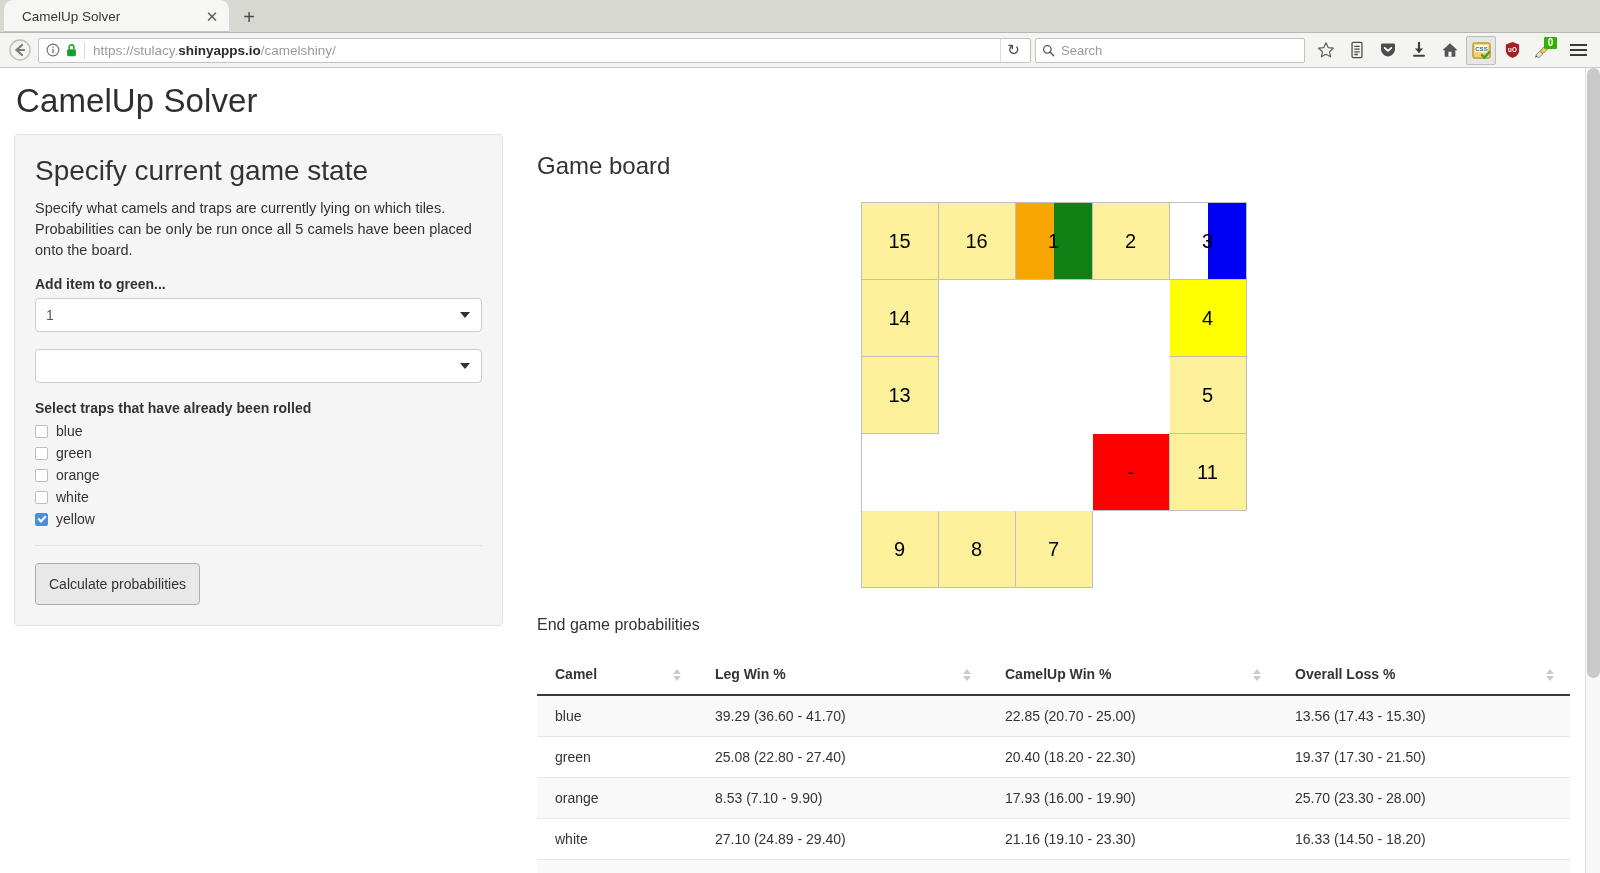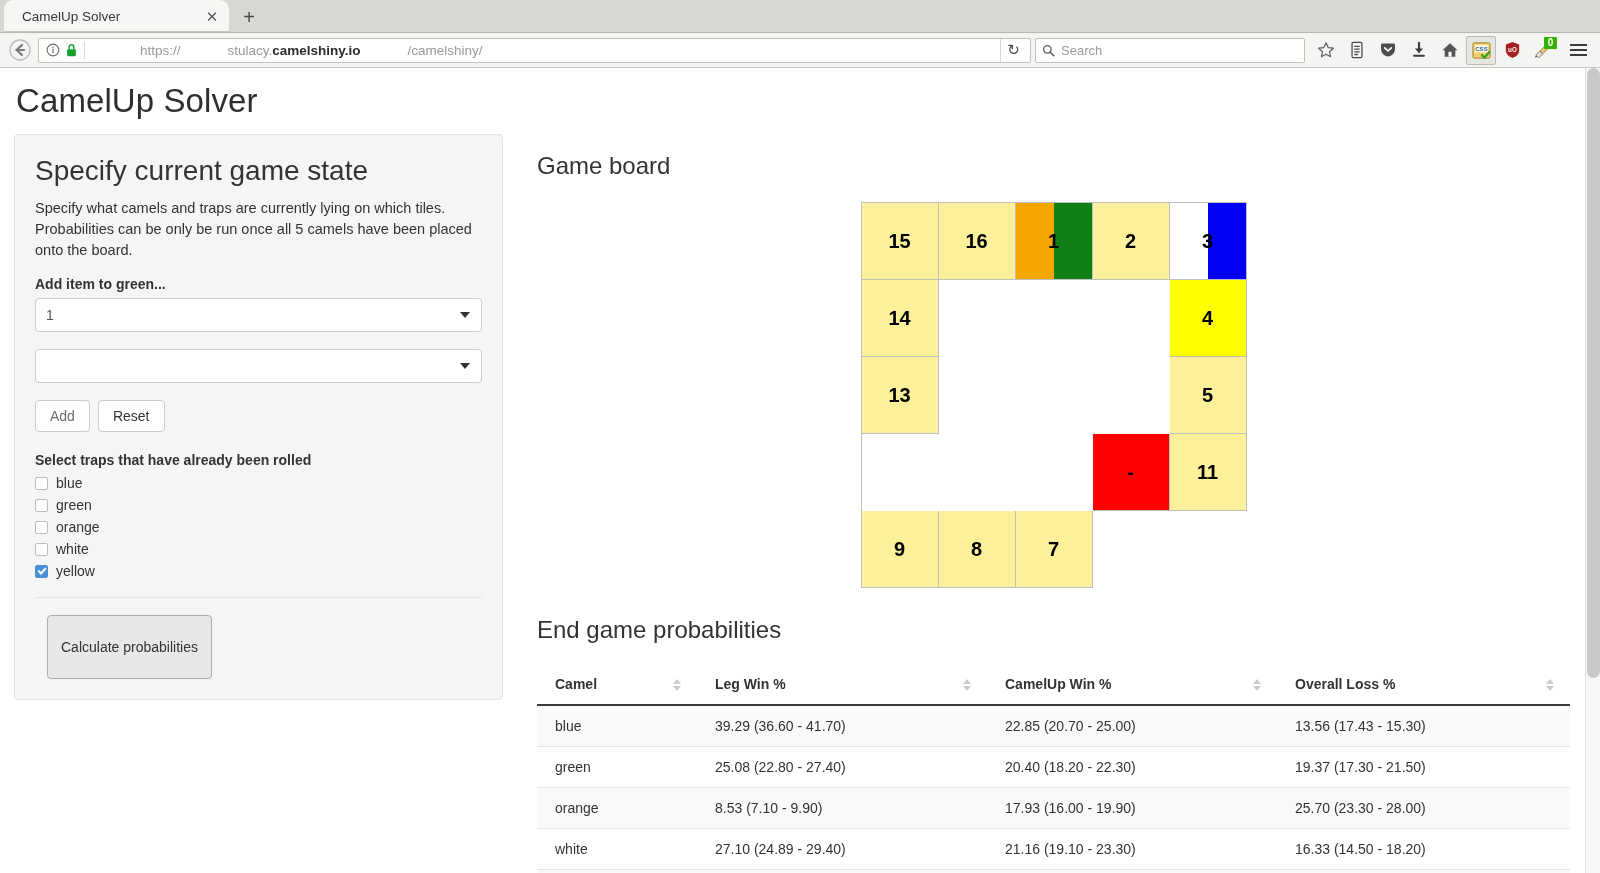--- a/index.html
+++ b/index.html
@@ -55,21 +55,21 @@
     border-radius:2px; display:flex; align-items:center;
     margin:0 4px; padding:0 4px; min-width:0;
   }
   .identity { display:flex; align-items:center; gap:5px; padding:0 6px 0 3px;
               border-right:1px solid #dcdcd6; height:17px; }
   .url-text {
     flex:1; font-size:13.5px; color:#8e8e8e; padding-left:8px;
     white-space:nowrap; overflow:hidden;
   }
   .url-text b { color:#2b2b2b; font-weight:700; }
-  .url-text .scheme { color:#9a9a9a;margin-left:47px; }
+  .url-text .scheme { color:#9a9a9a; }
   .reload {
     width:26px; height:23px; display:flex; align-items:center;
     justify-content:center; border-left:1px solid #dcdcd6; cursor:pointer;
     font-size:15px; color:#4a4a4a;
   }
   .searchbar {
     width:270px; height:25px; background:#fff; border:1px solid #c3c3bd;
     border-radius:2px; display:flex; align-items:center; padding:0 6px;
     margin-right:6px;
   }
@@ -125,21 +125,21 @@
     width:0; height:0; border-left:5px solid transparent;
     border-right:5px solid transparent; border-top:6px solid #333;
   }
   .btnrow { display:flex; gap:8px; margin:4px 0 20px 0; }
   .btn {
     background:#fff; border:1px solid #ccc; border-radius:4px;
     padding:7px 14px; font-size:14px; color:#6b6b6b; cursor:pointer;
     font-family:"Liberation Sans", sans-serif;
   }
   .btn.dark { color:#333; }
-  .btn.grey { background:#e8e8e8; border:1px solid #adadad; color:#333; padding:23px 13px;margin-left:12px; }
+  .btn.grey { background:#e8e8e8; border:1px solid #adadad; color:#333; padding:12px 13px; }
   .grp-label { font-size:14px; font-weight:bold; color:#333; margin-bottom:7px; }
   .chk {
     display:flex; align-items:center; gap:8px; margin:0 0 6px 0;
     font-size:14px; color:#333; cursor:pointer;
   }
   .box {
     width:13px; height:13px; border:1px solid #bdbdbd; background:#fff;
     border-radius:2px; flex:none;
   }
   .box.on {
@@ -151,31 +151,30 @@
     border-bottom:2px solid #fff; transform:rotate(-45deg) translate(1px,-1px);
   }
   hr.sep { border:0; border-top:1px solid #e3e3e3; margin:18px 0 17px 0; }
 
   
   .main { flex:1; padding-left:17px; }
   h2.sec {
     font-size:24px; font-weight:400; color:#333; margin:18px 0 22px 0;
   }
   h2.sec2 {
-    font-size:24px; font-weight:400; color:#333; margin:28px 0 22px 0;
+    font-size:16px; font-weight:400; color:#333; margin:28px 0 22px 0;
   }
 
   .board-wrap { display:flex; justify-content:center; }
   .board {
     display:grid;
     grid-template-columns:repeat(5, 77px);
     grid-template-rows:repeat(5, 77px);
     border-left:1px solid #bfbfbf; border-top:1px solid #bfbfbf;
     width:386px;
-    font-weight:bold;
   }
   .cell {
     border-right:1px solid #bfbfbf; border-bottom:1px solid #bfbfbf;
     position:relative; display:flex; align-items:center; justify-content:center;
     font-size:20px; color:#000; background:#fff;
   }
   .cell.tile { background:#fdf09a; }
   .cell .num { position:relative; z-index:2; }
   .cell .half {
     position:absolute; top:0; bottom:0; width:50%; z-index:1;
@@ -245,21 +244,21 @@
         <svg width="14" height="14" viewBox="0 0 16 16">
           <circle cx="8" cy="8" r="6.7" fill="none" stroke="#6f6f6f" stroke-width="1.3"></circle>
           <rect x="7.3" y="6.6" width="1.4" height="5" fill="#6f6f6f"></rect>
           <rect x="7.3" y="4" width="1.4" height="1.6" fill="#6f6f6f"></rect>
         </svg>
         <svg width="13" height="14" viewBox="0 0 14 16">
           <rect x="2" y="7" width="10" height="8" rx="1.2" fill="#12a22b"></rect>
           <path d="M4.3 7 V4.8 a2.7 2.7 0 0 1 5.4 0 V7" fill="none" stroke="#12a22b" stroke-width="1.7"></path>
         </svg>
       </span>
-      <span class="url-text"><span class="scheme">https://</span><span class="scheme">stulacy.</span><b>camelshiny.io</b><span class="scheme">/camelshiny/</span></span>
+      <span class="url-text"><span class="scheme">https://</span><span class="scheme">stulacy.</span><b>shinyapps.io</b><span class="scheme">/camelshiny/</span></span>
       <span class="reload">↻</span>
     </div>
 
     <div class="searchbar">
       <svg width="13" height="13" viewBox="0 0 16 16">
         <circle cx="6.6" cy="6.6" r="4.6" fill="none" stroke="#5a5a5a" stroke-width="1.6"></circle>
         <path d="M10.2 10.2 L14.4 14.4" stroke="#5a5a5a" stroke-width="1.9" stroke-linecap="round"></path>
       </svg>
       <span class="search-ph">Search</span>
     </div>
@@ -341,24 +340,20 @@
         <div class="selectbox">
           <span>1</span>
           <span class="caret"></span>
         </div>
 
         <div class="selectbox">
           <span></span>
           <span class="caret"></span>
         </div>
 
-        <div class="btnrow">
-          <button class="btn">Add</button>
-          <button class="btn dark">Reset</button>
-        </div>
 
         <div class="grp-label">Select traps that have already been rolled</div>
         <div id="dice-list">
             <div class="chk">
               <span class="box"></span>
               <span>blue</span>
             </div>
             <div class="chk">
               <span class="box"></span>
               <span>green</span>

